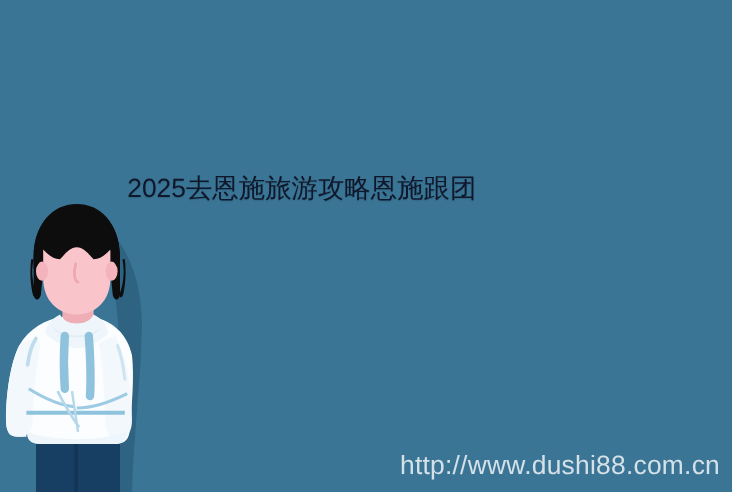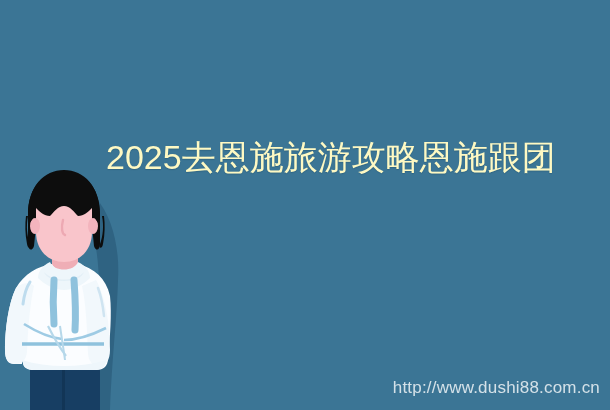--- a/index.html
+++ b/index.html
@@ -36,36 +36,36 @@
   }
 
   
   #headline {
     position: absolute;
     left: 106px;
     top: 134px;
     width: 500px;
   }
   .headline-line {
-    color: #fef9c3;
-    font-size: 34px;
+    color: #0f172a;
+    font-size: 22px;
     line-height: 46px;
     letter-spacing: 0px;
     white-space: nowrap;
     font-weight: 400;
     text-shadow: 0 1px 1px rgba(20,60,85,0.25);
   }
 
   
   #watermark {
     position: absolute;
     right: 10px;
     bottom: 12px;
     color: rgba(255,255,255,0.78);
-    font-size: 17px;
+    font-size: 22px;
     line-height: 20px;
     letter-spacing: 0.2px;
     white-space: nowrap;
   }
 </style>
 </head>
 <body>
 
 <div id="poster">
 

